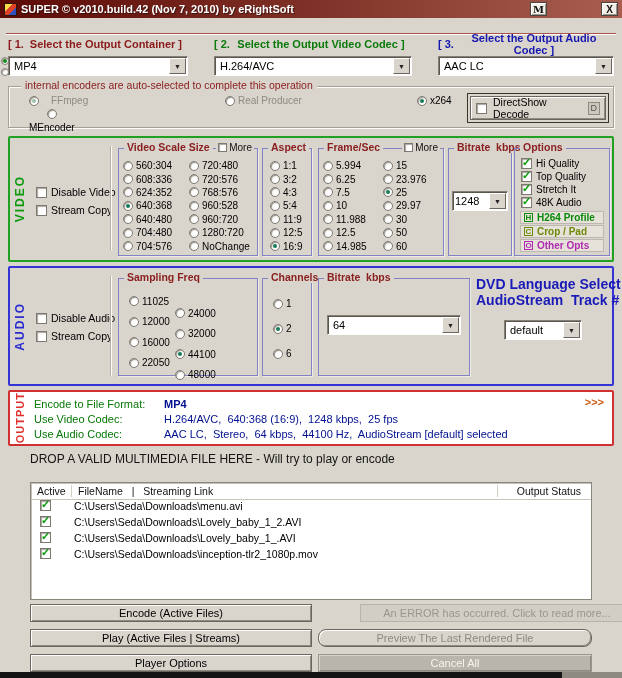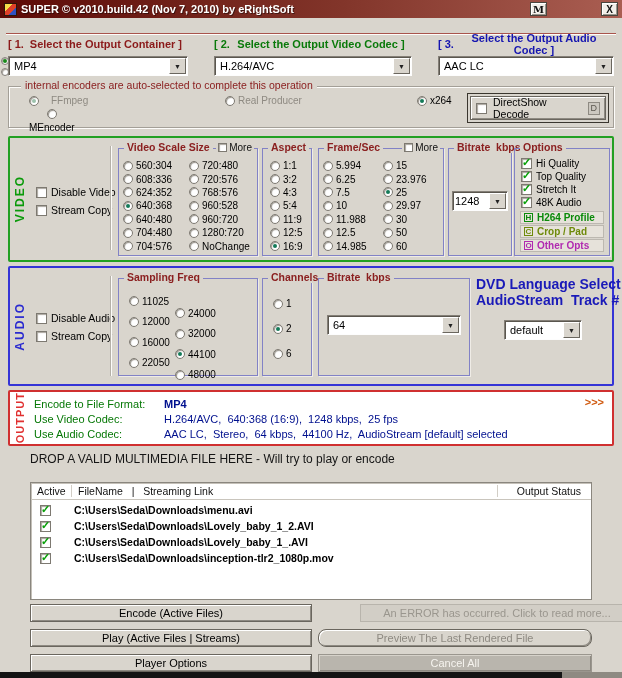--- a/index.html
+++ b/index.html
@@ -122,21 +122,21 @@
   .drop-hint { left:30px; top:452px; font-size:12px; color:#151515; }
 
   
   .ftable { left:30px; top:482px; width:562px; height:118px; background:#fff;
     border:1px solid #8a867e; box-shadow:inset 1px 1px 0 #c4c0b8; }
   .fhead { display:flex; align-items:center; height:17px; border-bottom:1px solid #c9c5bd;
     font-size:10.5px; color:#111; }
   .fh-active { width:40px; padding-left:6px; flex:none; }
   .fh-name { flex:1; padding-left:6px; border-left:1px solid #d2cec6; white-space:pre; }
   .fh-status { flex:none; width:94px; padding-right:10px; text-align:right; border-left:1px solid #d2cec6; }
-  .frow { display:flex; align-items:flex-end; height:16px; font-size:10.5px;font-weight:bold; }
+  .frow { display:flex; align-items:flex-start; height:16px; font-size:10.5px; }
   .frow .cbx { margin-left:9px; }
   .fpath { margin-left:23px; white-space:pre; }
 
   
   .btn { display:flex; align-items:center; justify-content:center; font-size:11px;
     background:#d9d5cd; border:1px solid #6a665e;
     box-shadow:inset 1px 1px 0 #fff, inset -1px -1px 0 #8e8a82; cursor:default; }
   .btn-flat-disabled { background:#d2cec6; border:1px solid #b8b4ac; color:#9a968e; box-shadow:none;margin-left:42px; }
   .btn-gray-text { color:#8e8a82;border-radius:8px; }
   .btn-cancel { background:#b9b5ad; border:1px solid #9a968e; color:#f6f4ef;

